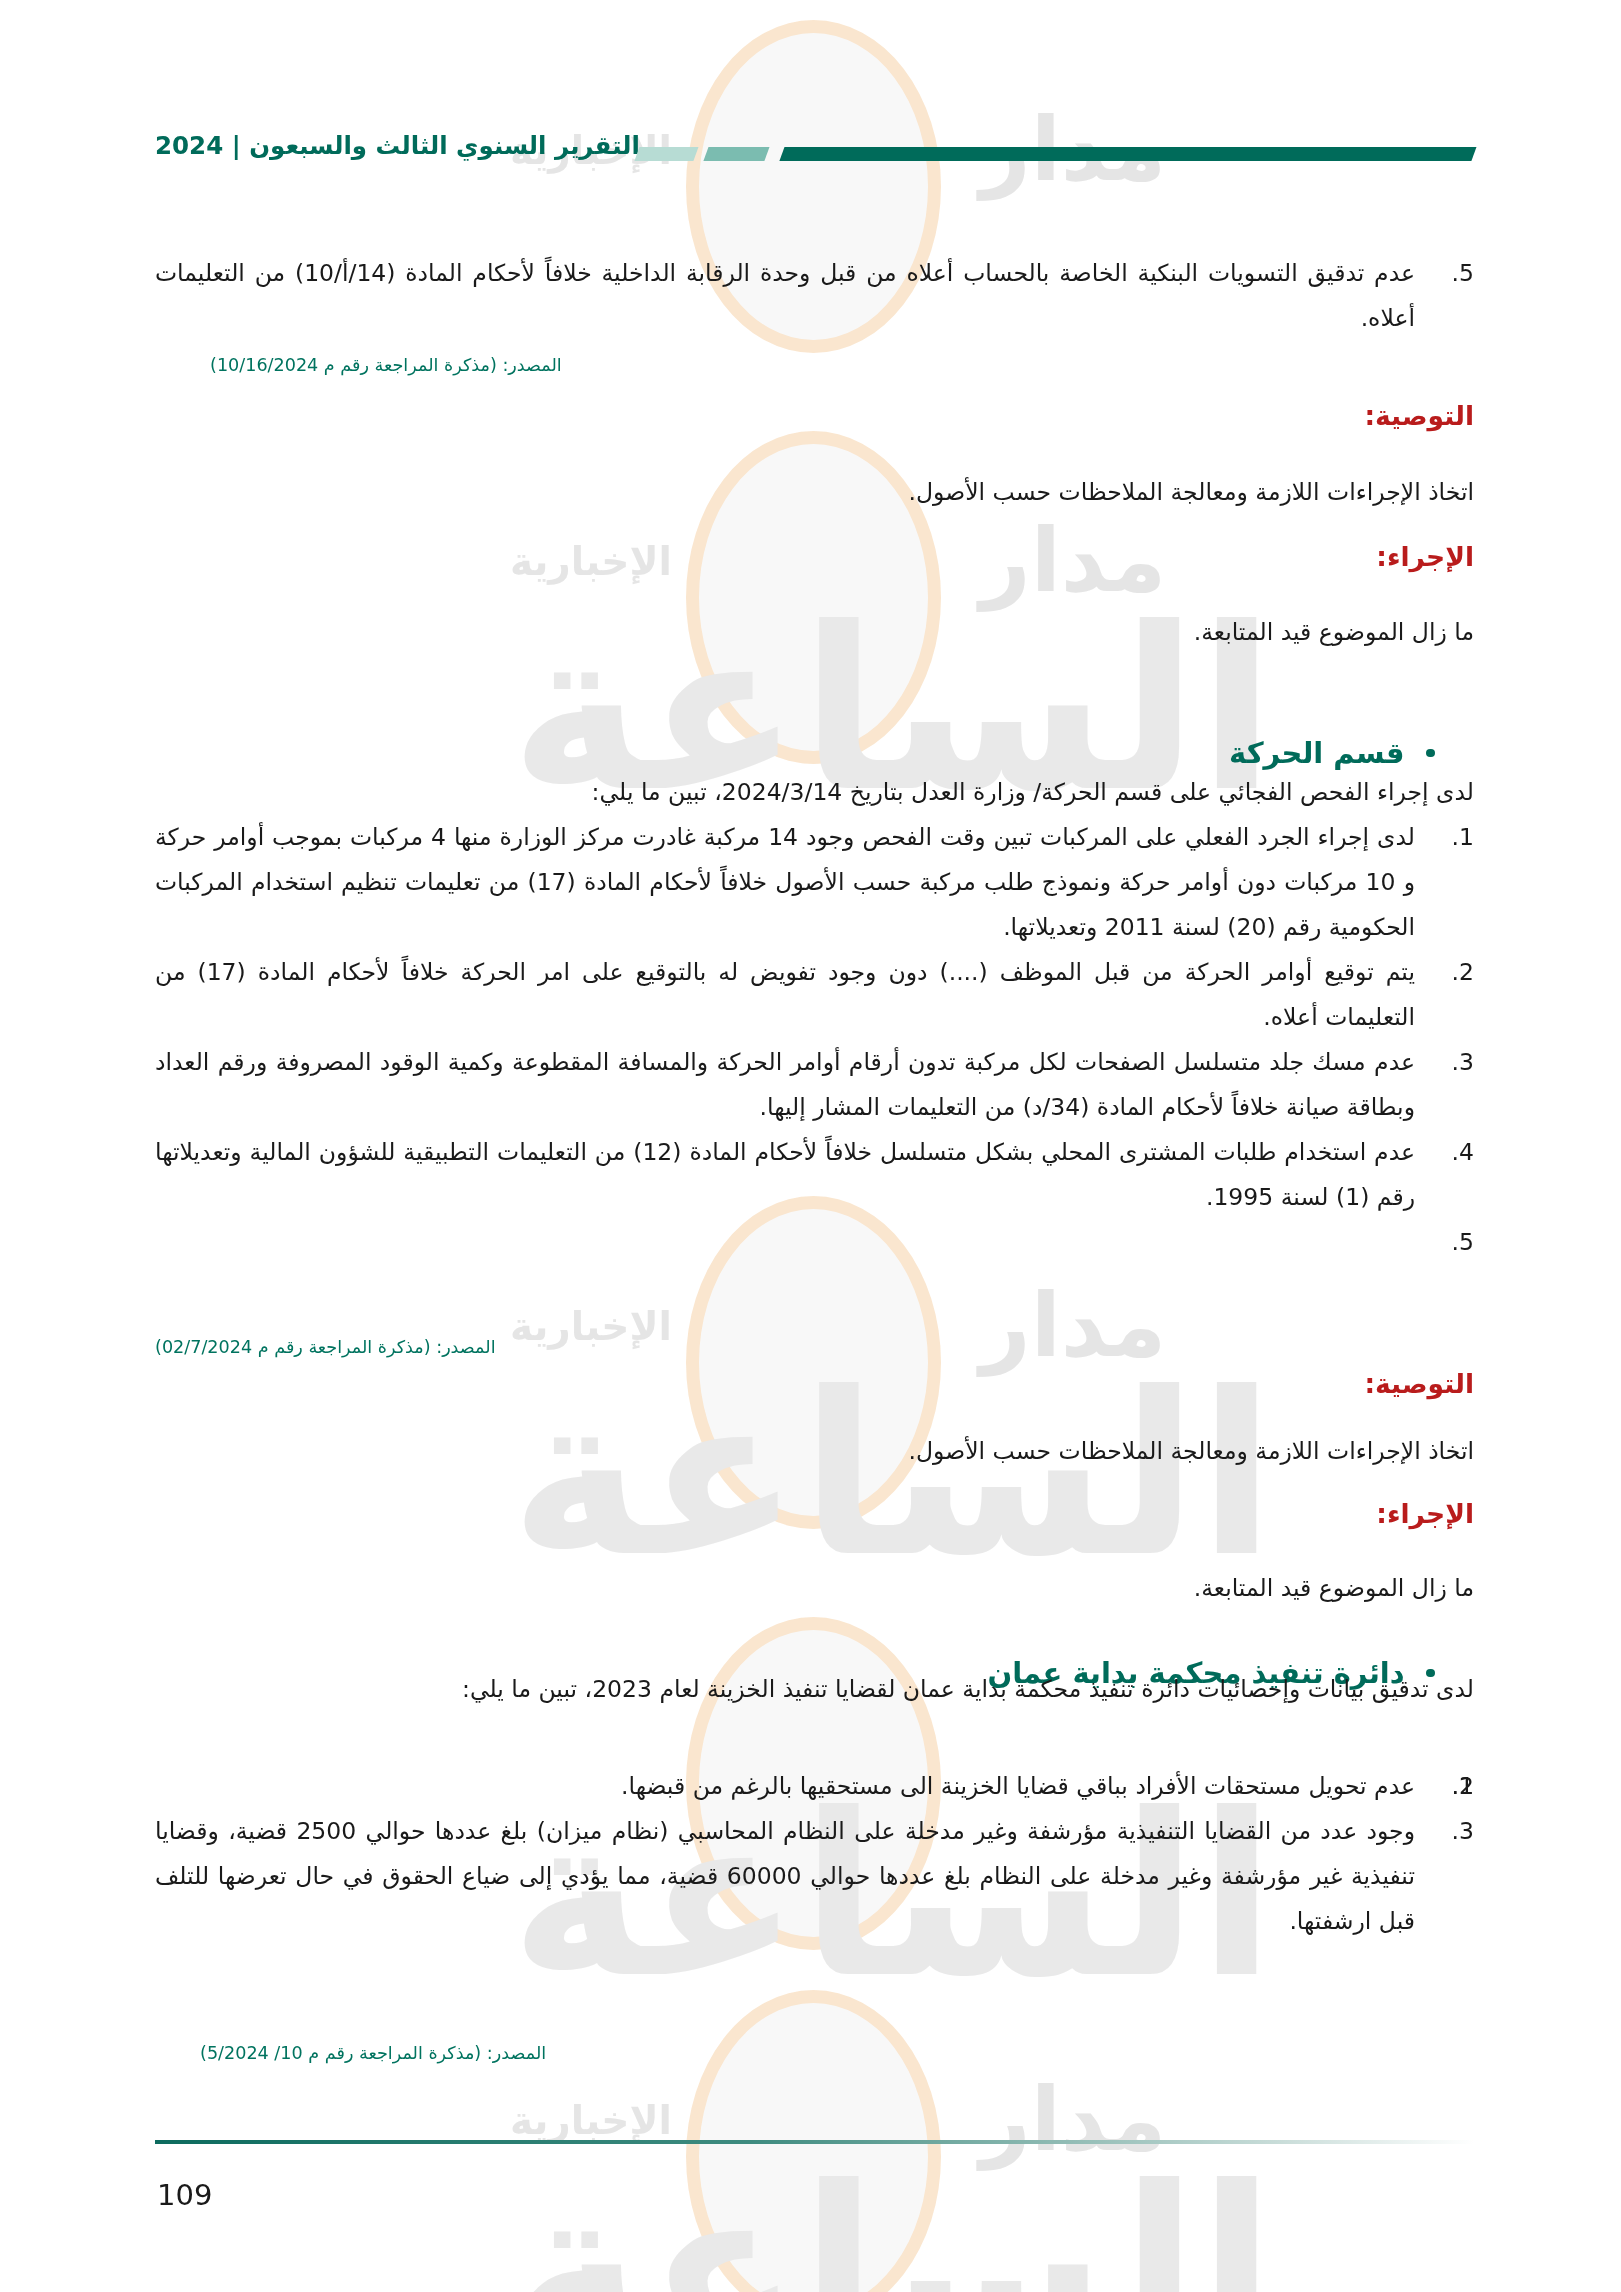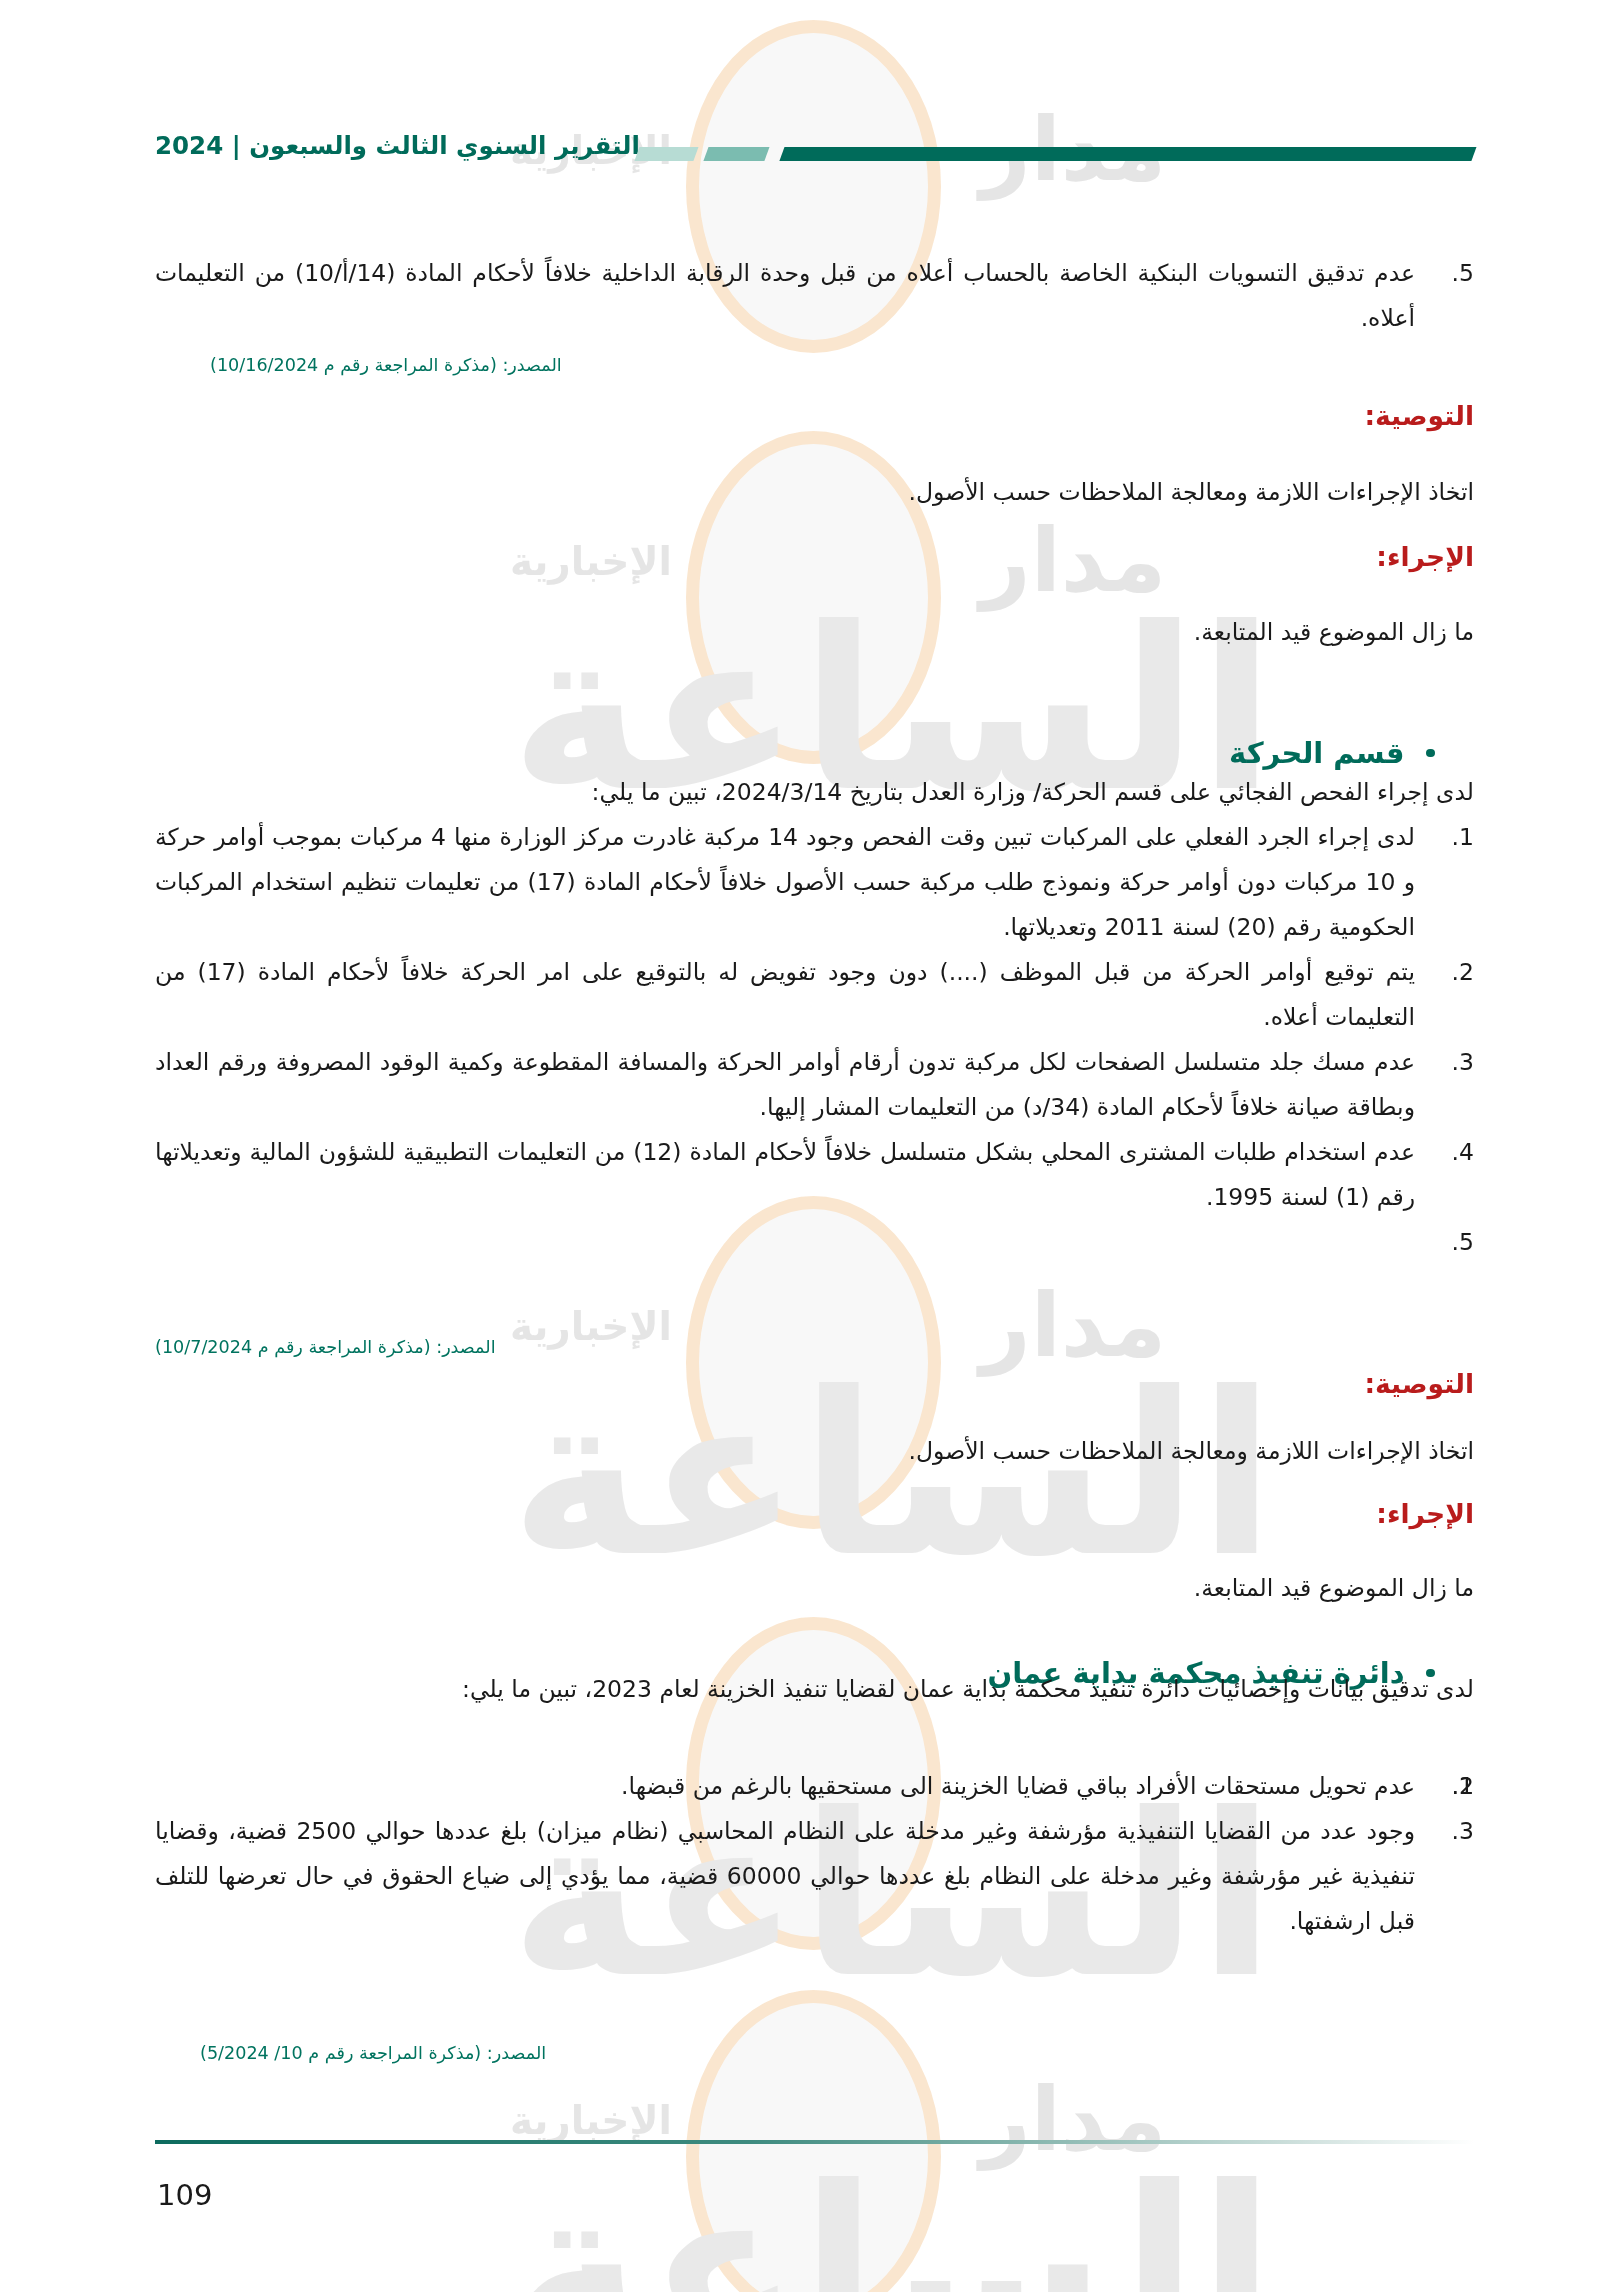--- a/index.html
+++ b/index.html
@@ -104,21 +104,21 @@
     <span>عدم مسك جلد متسلسل الصفحات لكل مركبة تدون أرقام أوامر الحركة والمسافة المقطوعة وكمية الوقود المصروفة ورقم العداد وبطاقة صيانة خلافاً لأحكام المادة (34/د) من التعليمات المشار إليها.</span>
   </div>
   <div class="item">
     <span class="num">4.</span>
     <span>عدم استخدام طلبات المشترى المحلي بشكل متسلسل خلافاً لأحكام المادة (12) من التعليمات التطبيقية للشؤون المالية وتعديلاتها رقم (1) لسنة 1995.</span>
   </div>
   <div class="item">
     <span class="num">5.</span>
   </div>
 </div>
-<div class="source" style="position:absolute;top:1337px;left:155px;">المصدر: (مذكرة المراجعة رقم م 10/7/2024)</div>
+<div class="source" style="position:absolute;top:1337px;left:155px;">المصدر: (مذكرة المراجعة رقم م 02/7/2024)</div>
 
 <div class="h-label" style="position:absolute;top:1368px;right:147px;">التوصية:</div>
 <div class="para" style="position:absolute;top:1429px;right:147px;">اتخاذ الإجراءات اللازمة ومعالجة الملاحظات حسب الأصول.</div>
 <div class="h-label" style="position:absolute;top:1498px;right:147px;">الإجراء:</div>
 <div class="para" style="position:absolute;top:1566px;right:147px;">ما زال الموضوع قيد المتابعة.</div>
 
 <div class="section-title" style="position:absolute;top:1656px;right:147px;">
   <span class="dot"></span>
   <span>دائرة تنفيذ محكمة بداية عمان</span>
 </div>

